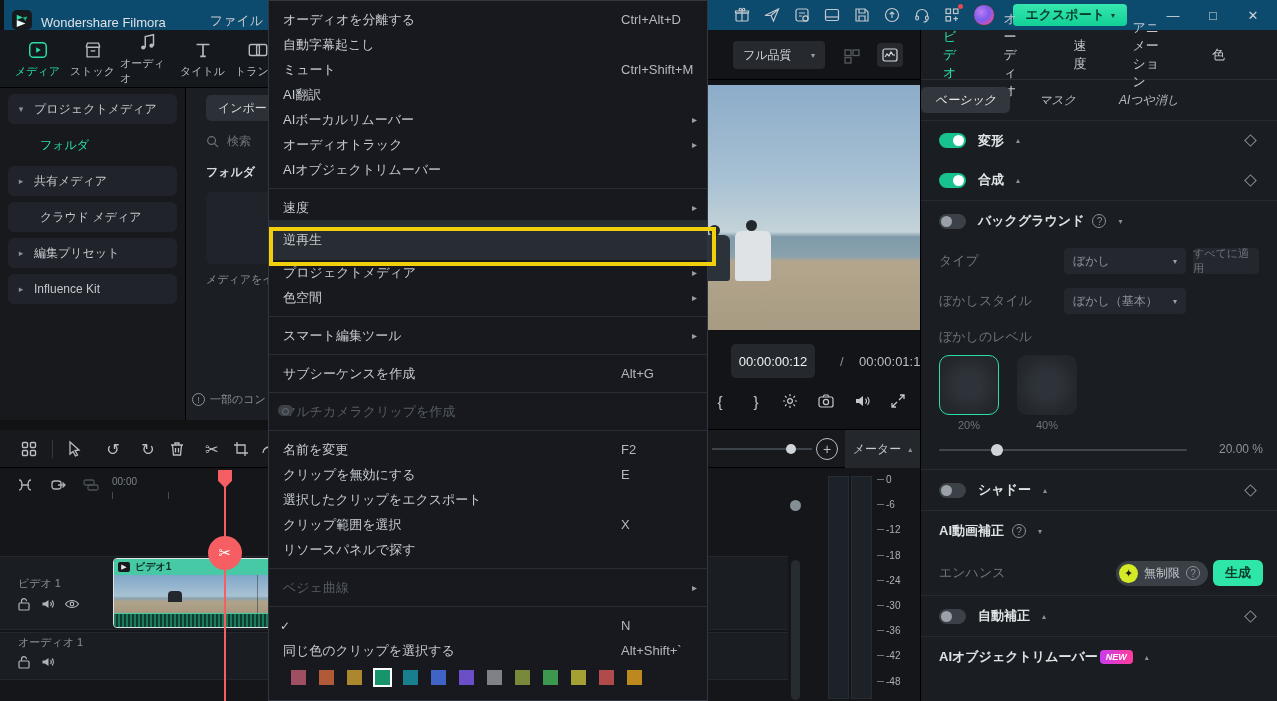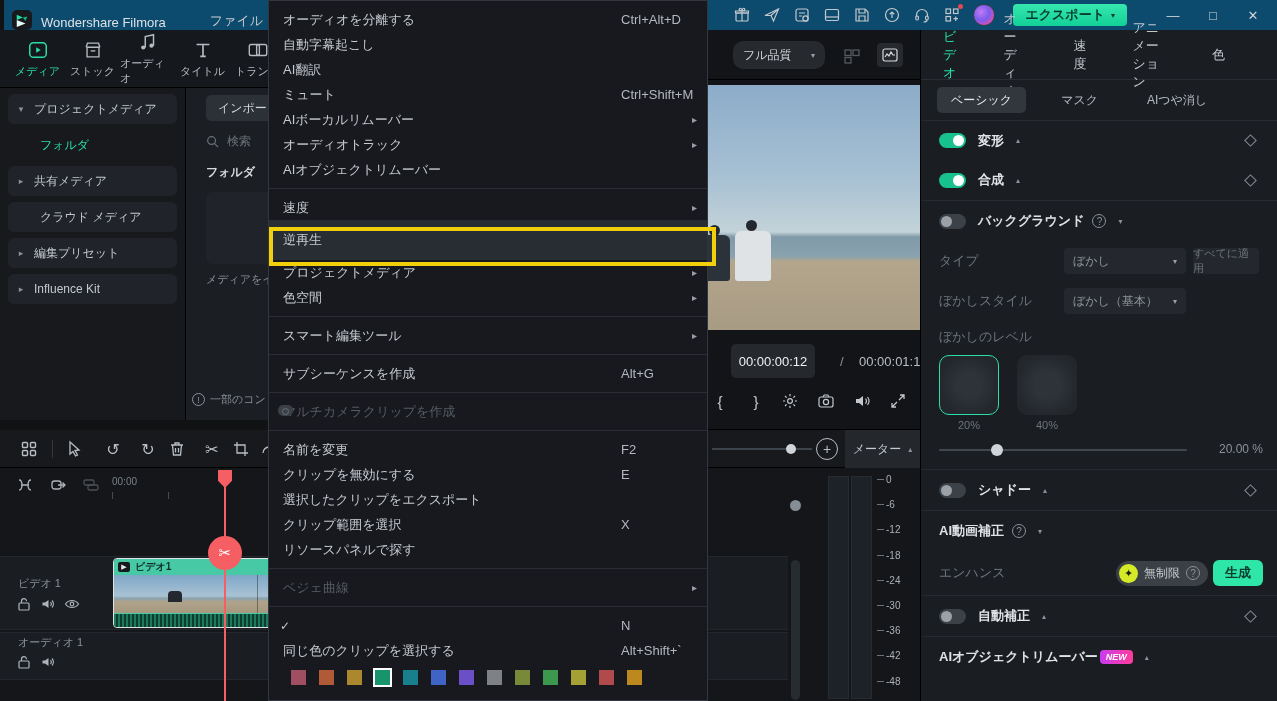--- a/index.html
+++ b/index.html
@@ -45,42 +45,42 @@
   .mp-section { position:absolute; left:20px; top:76px; font-size:12px; font-weight:bold; color:#d6dade; }
   .mp-tile { position:absolute; left:20px; top:104px; width:150px; height:72px; background:#202329; border-radius:6px; display:flex; align-items:center; justify-content:center; }
   .mp-plus { color:#2adfa7; font-size:30px; font-weight:300; line-height:1; }
   .mp-tile-label { position:absolute; left:20px; top:184px; font-size:11px; color:#8b9197; }
   .mp-notice { position:absolute; left:6px; top:304px; font-size:11px; color:#8b9197; display:flex; align-items:center; gap:5px; }
   .i-circle { width:13px; height:13px; border:1px solid #8b9197; border-radius:50%; font-size:9px; display:inline-flex; align-items:center; justify-content:center; }
 
   
   #preview { position:absolute; left:435px; top:30px; width:485px; height:400px; background:#121417; border-bottom:1px solid #000; }
   .pv-top { position:absolute; left:0; top:0; width:100%; height:50px; border-bottom:1px solid #000; }
-  .pv-quality { position:absolute; left:298px; top:11px; width:92px; height:28px; background:#26292e; border-radius:10px; display:flex; align-items:center; justify-content:space-between; padding:0 10px; font-size:12px; color:#cfd4d9; }
+  .pv-quality { position:absolute; left:298px; top:11px; width:92px; height:28px; background:#26292e; border-radius:4px; display:flex; align-items:center; justify-content:space-between; padding:0 10px; font-size:12px; color:#cfd4d9; }
   .chev { font-size:8px; color:#9aa0a6; }
   .pv-grid { position:absolute; left:408px; top:17px; width:18px; height:18px; color:#555b62; }
   .pv-scope { position:absolute; left:442px; top:13px; width:26px; height:24px; background:#26292e; border-radius:4px; display:flex; align-items:center; justify-content:center; color:#d5dade; }
   .pv-video { position:absolute; left:35px; top:55px; width:450px; height:245px; overflow:hidden;
     background:linear-gradient(180deg,#8cacc9 0%,#a9c2d4 40%,#c4d3d8 60%,#7f9aa9 62%,#8aa2ae 70%,#b3a68d 72%,#a89b83 100%); }
   .fig { position:absolute; border-radius:6px 6px 3px 3px; }
   .fig-head { position:absolute; width:11px; height:11px; border-radius:50%; background:#23282f; }
   .pv-time { position:absolute; left:0; top:316px; width:100%; height:30px; display:flex; align-items:center; }
   .tc-box { position:absolute; left:296px; width:84px; height:34px; background:#25282d; border-radius:5px; display:flex; align-items:center; justify-content:center; color:#eef1f3; font-size:13px; }
   .tc-slash { position:absolute; left:405px; color:#8b9197; }
   .tc-total { position:absolute; left:424px; color:#b9bec4; font-size:13px; }
   .pv-controls { position:absolute; left:0; top:356px; width:100%; height:34px; }
   .pv-cic { position:absolute; top:4px; width:22px; height:22px; color:#c3c8cd; display:flex; align-items:center; justify-content:center; font-size:15px; }
   .pv-cic svg { width:18px; height:18px; }
 
   
   #rightpanel { position:absolute; left:920px; top:30px; width:357px; height:671px; background:#1a1d22; border-left:1px solid #000; }
   .rp-tabs { height:50px; border-bottom:1px solid #2a2e34; display:flex; align-items:center; padding:0 22px; gap:16px; }
   .rp-tab { color:#c3c8cd; font-size:13px; margin-right:30px; }
   .rp-tab.active { color:#2adfa7; }
-  .rp-subtabs { height:40px; display:flex; align-items:center; padding:0 16px; gap:21px; }
+  .rp-subtabs { height:40px; display:flex; align-items:center; padding:0 0; gap:15px;font-style:italic; }
   .rp-subtab { height:26px; padding:0 14px; display:flex; align-items:center; font-size:12px; color:#b6bbc1; border-radius:5px; }
   .rp-subtab.active { background:#32373e; color:#e8ebed; }
   .rp-row { position:relative; height:40px; display:flex; align-items:center; padding-left:18px; }
   .rp-row .caret { font-size:8px; color:#8b9197; margin-left:12px; }
   .rp-label { color:#dfe3e6; font-size:13px; font-weight:bold; margin-left:12px; }
   .rp-dim { color:#6e747b; font-size:13px; }
   .diamond { position:absolute; right:22px; width:9px; height:9px; border:1.5px solid #878d94; transform:rotate(45deg); }
   .toggle { width:27px; height:15px; border-radius:8px; position:relative; flex:none; }
   .toggle.on { background:#17c28e; }
   .toggle.off { background:#3b4147; }
@@ -636,25 +636,25 @@
 
   <div id="ctxmenu">
       <div class="mi">
         <span class="mi-label">オーディオを分離する</span>
         <span class="mi-sc">Ctrl+Alt+D</span>
       </div>
       <div class="mi">
         <span class="mi-label">自動字幕起こし</span>
       </div>
       <div class="mi">
-        <span class="mi-label">AI翻訳</span>
-      </div>
-      <div class="mi">
         <span class="mi-label">ミュート</span>
         <span class="mi-sc">Ctrl+Shift+M</span>
+      </div>
+      <div class="mi">
+        <span class="mi-label">AI翻訳</span>
       </div>
       <div class="mi">
         <span class="mi-label">AIボーカルリムーバー</span>
         <span class="mi-arrow">▸</span>
       </div>
       <div class="mi">
         <span class="mi-label">オーディオトラック</span>
         <span class="mi-arrow">▸</span>
       </div>
       <div class="mi">

